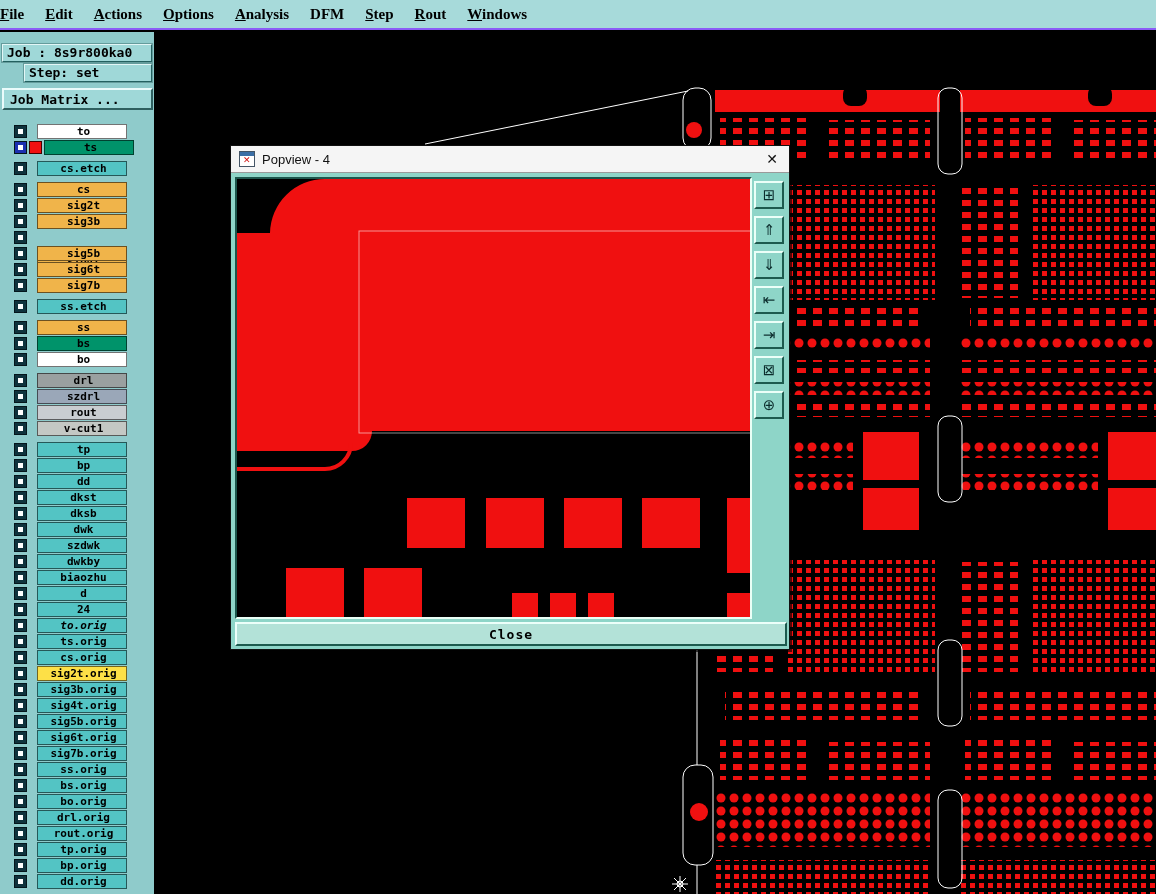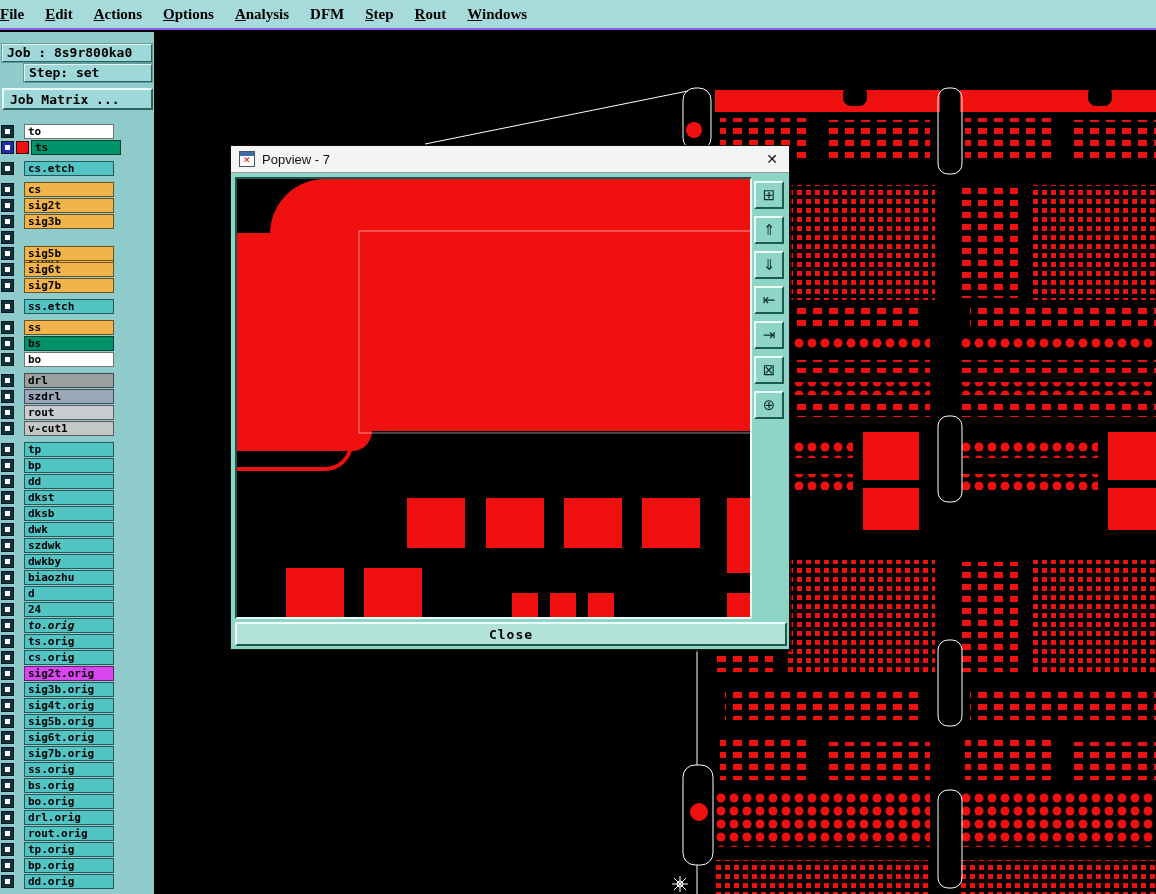--- a/index.html
+++ b/index.html
@@ -17,21 +17,21 @@
     border-right:1px solid #000;overflow:hidden;}
   .info-box{margin:0 2px;height:18px;line-height:16px;background:#9fd8d8;
     border:1px solid;border-color:#e2f6f6 #23605f #23605f #e2f6f6;outline:1px solid rgba(20,70,70,.35);
     font:bold 13px "DejaVu Sans Mono",monospace;color:#000;padding:0 4px;}
   #job-box{margin-top:12px;}
   #step-box{margin-top:2px;margin-left:24px;}
   #job-matrix-btn{display:block;margin:6px 2px 0 2px;width:151px;height:22px;text-align:left;
     background:#9fd8d8;border:2px solid;border-color:#eafbfb #2f6060 #2f6060 #eafbfb;
     font:bold 13px "DejaVu Sans Mono",monospace;color:#000;padding:0 6px;cursor:pointer;}
   #layer-list{margin-top:13px;}
-  .layer-row{display:flex;align-items:center;height:16px;padding-left:1px;}
+  .layer-row{display:flex;align-items:center;height:16px;padding-left:14px;text-align:center;}
   .layer-row.gap{margin-top:5px;}
   .chk{width:13px;height:13px;background:#0f333d;border:1px solid #04161c;position:relative;flex:0 0 13px;cursor:pointer;}
   .chk::after{content:"";position:absolute;left:3px;top:3px;width:5px;height:5px;background:#fff;}
   .chk.active{background:#1c2fb0;}
   .spacer{width:8px;flex:0 0 8px;}
   .chip{width:13px;height:13px;background:#f01010;margin-left:2px;flex:0 0 13px;border:1px solid #400;cursor:pointer;}
   .layer-label{width:90px;height:15px;line-height:13px;font:bold 11px "DejaVu Sans Mono",monospace;
     color:#000;padding-left:3px;border:1px solid rgba(0,0,0,.55);margin-left:2px;cursor:pointer;
     white-space:nowrap;overflow:hidden;}
 
@@ -235,21 +235,21 @@
         <span class="layer-label" style="background: rgb(83, 196, 196);">ts.orig</span>
       </div>
       <div class="layer-row">
         <span class="chk"></span>
         <span class="spacer"></span>
         <span class="layer-label" style="background: rgb(83, 196, 196);">cs.orig</span>
       </div>
       <div class="layer-row">
         <span class="chk"></span>
         <span class="spacer"></span>
-        <span class="layer-label" style="background: #d946ef;">sig2t.orig</span>
+        <span class="layer-label" style="background: #fde047;">sig2t.orig</span>
       </div>
       <div class="layer-row">
         <span class="chk"></span>
         <span class="spacer"></span>
         <span class="layer-label" style="background: rgb(83, 196, 196);">sig3b.orig</span>
       </div>
       <div class="layer-row">
         <span class="chk"></span>
         <span class="spacer"></span>
         <span class="layer-label" style="background: rgb(83, 196, 196);">sig4t.orig</span>
@@ -375,21 +375,21 @@
       <line x1="519" y1="848" x2="531" y2="860"></line>
       <line x1="531" y1="848" x2="519" y2="860"></line>
       <circle cx="525" cy="854" r="3"></circle>
     </g>
   </svg>
 </div>
 
 <div id="popview">
   <div id="pv-titlebar">
     <span id="pv-icon"></span>
-    <span id="pv-title">Popview - 7</span>
+    <span id="pv-title">Popview - 4</span>
     <span id="pv-close-x">✕</span>
   </div>
 
   <div id="pv-view">
     <svg width="513" height="438" viewBox="0 0 513 438">
       <rect width="513" height="438" fill="#000"></rect>
 
       <path d="M 0 54 L 33 54 A 55 55 0 0 1 88 0 L 515 0 L 515 252 L 135 252 A 20 20 0 0 1 115 272 L 0 272 Z" fill="#f01010"></path>
 
       <path d="M 0 290 L 88 290 A 26 26 0 0 0 114 264 L 114 252" fill="none" stroke="#f01010" stroke-width="4"></path>

